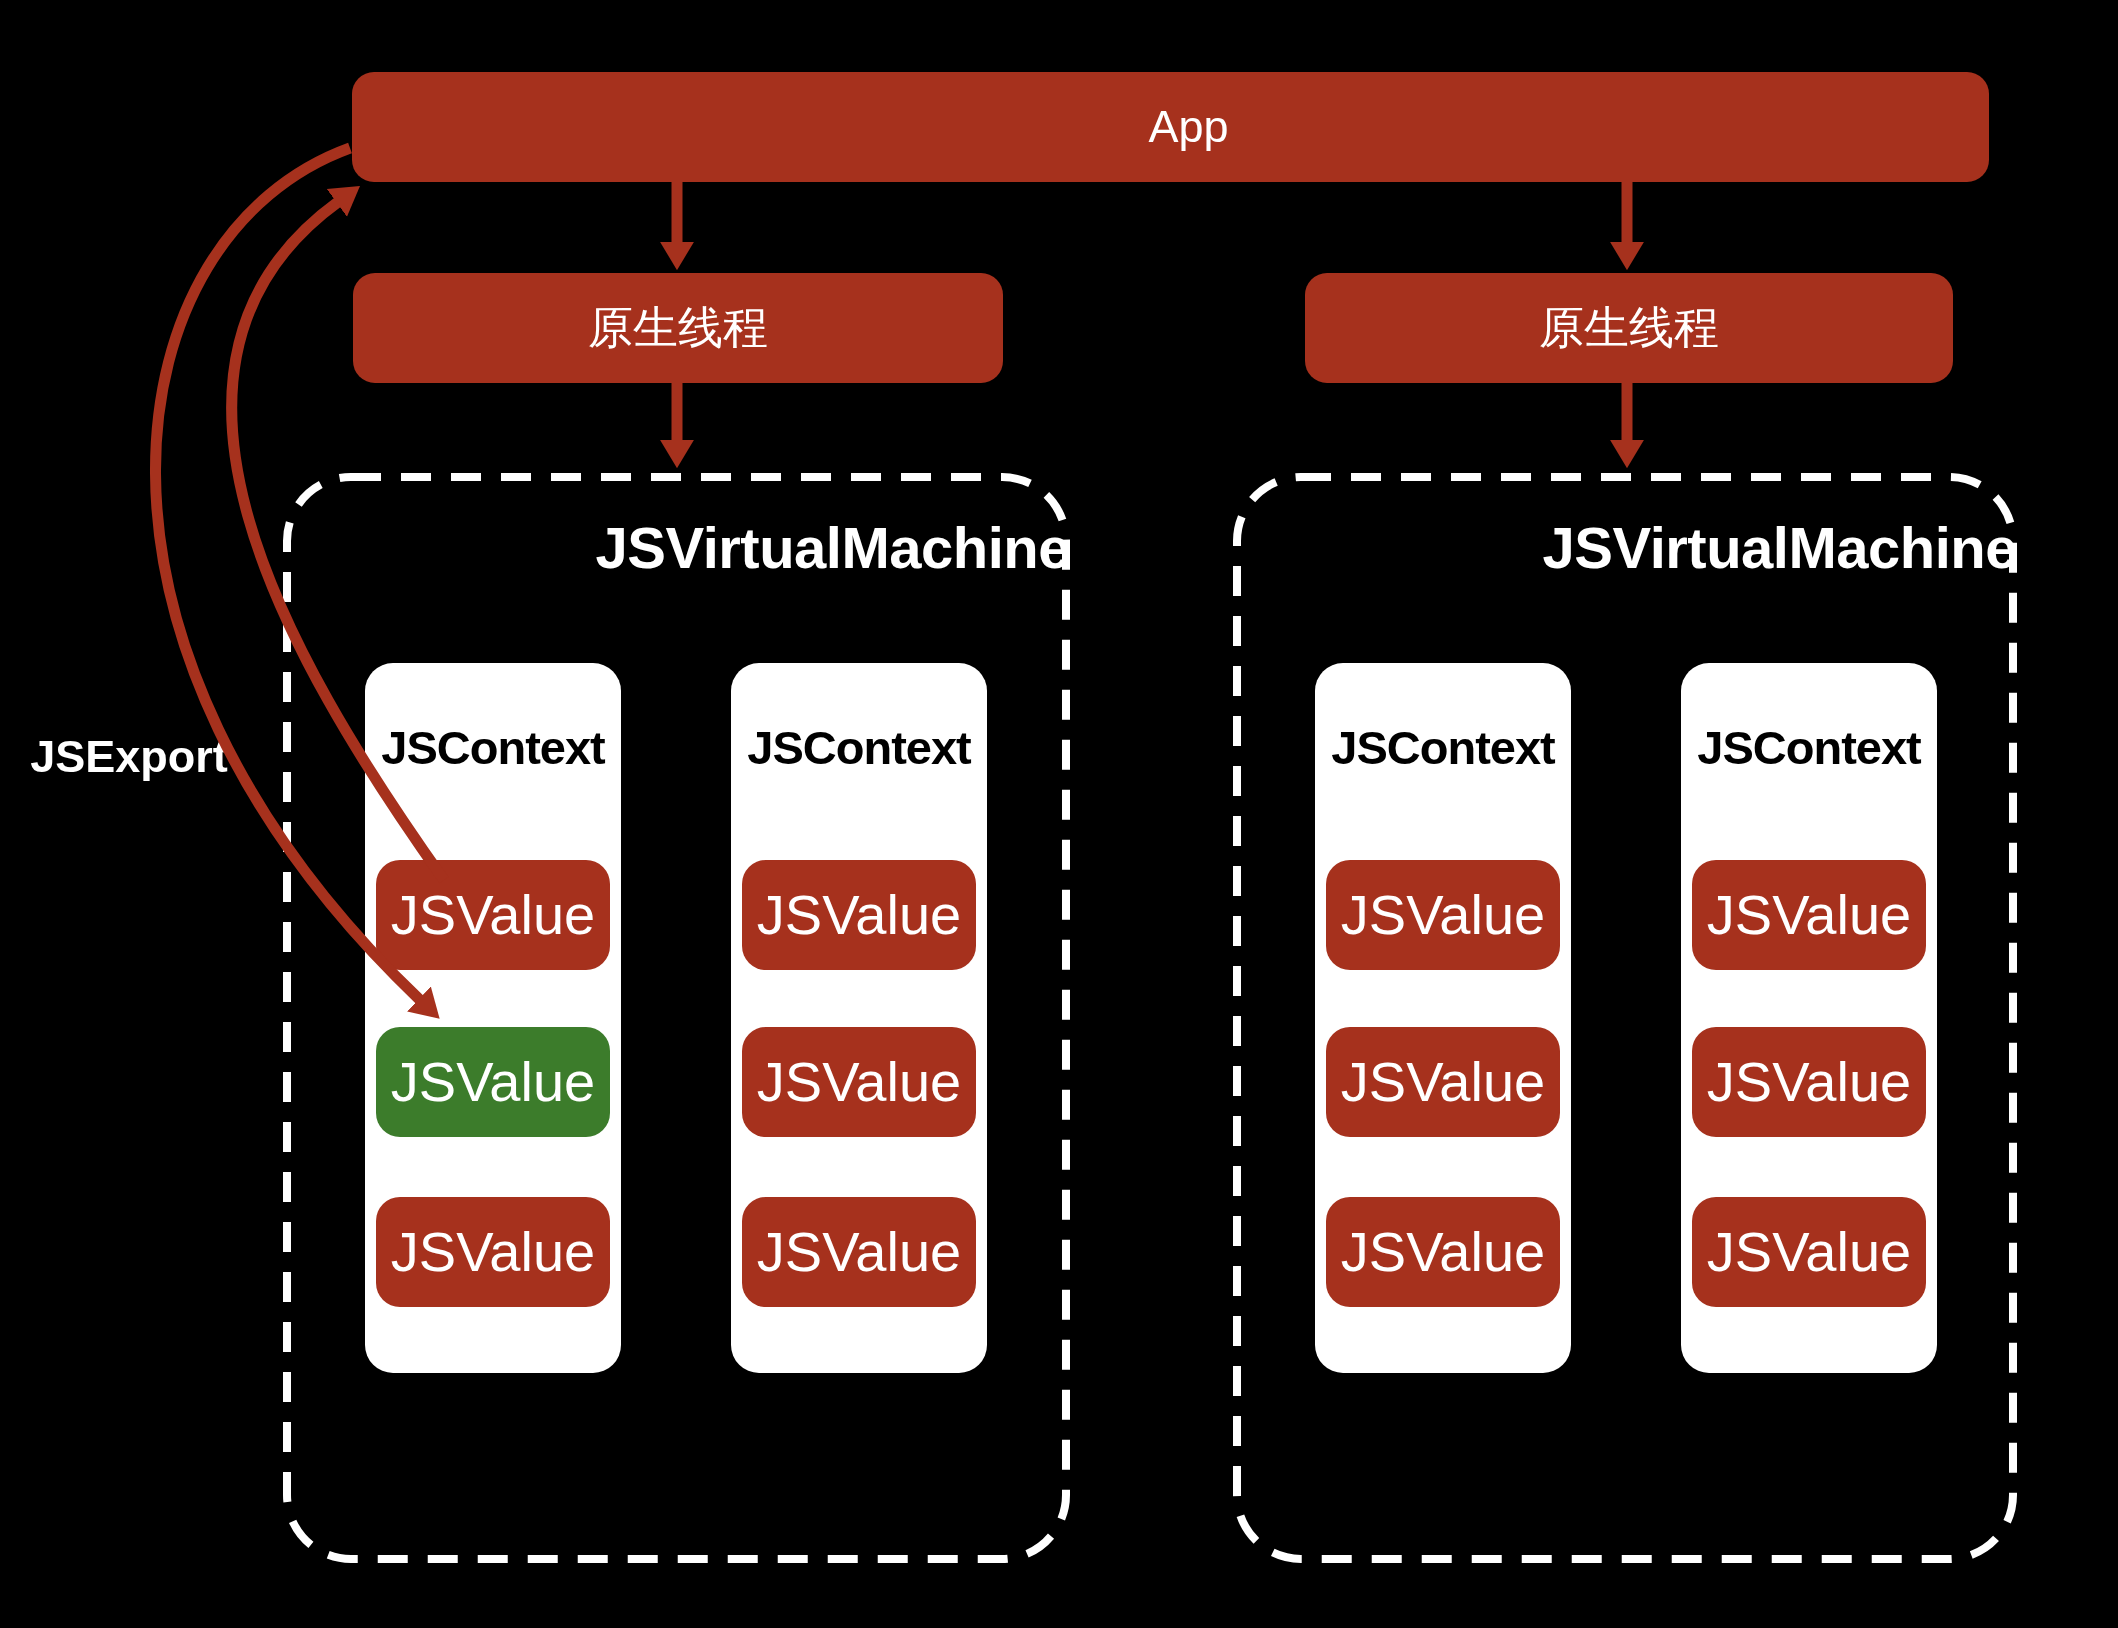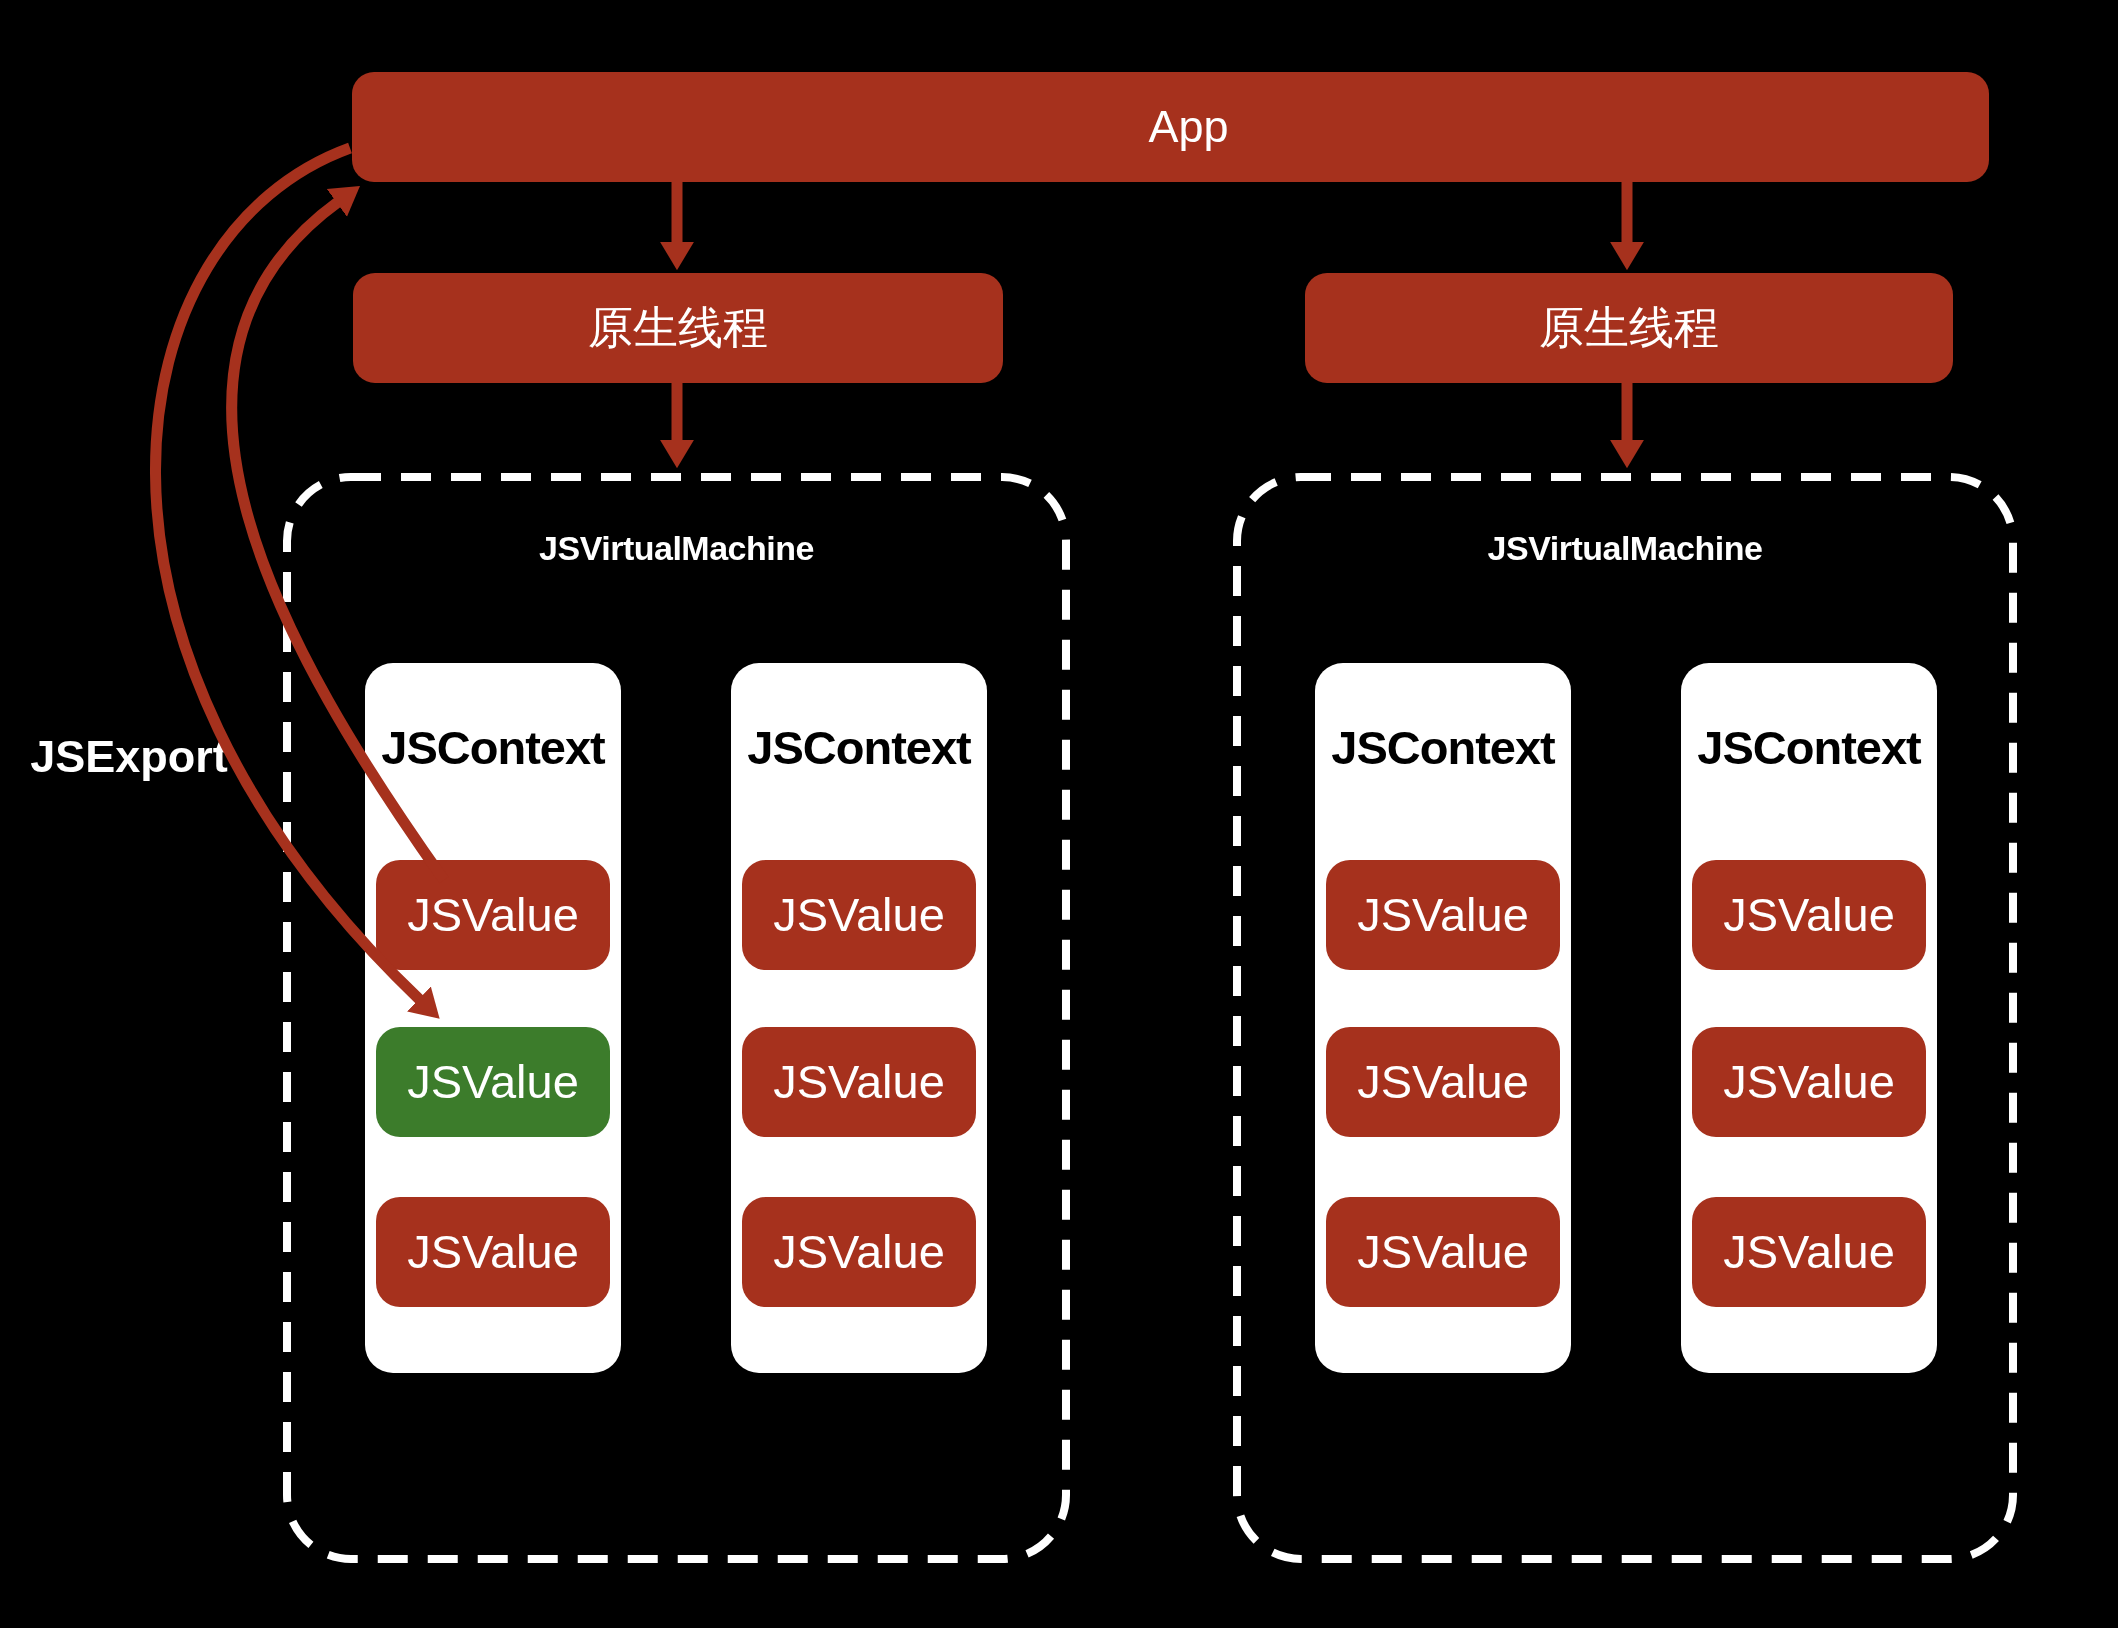--- a/index.html
+++ b/index.html
@@ -12,35 +12,35 @@
     display:flex;align-items:center;justify-content:center;
     color:#fff;font-size:45px;font-weight:400;
   }
   #app-box{left:352px;top:72px;width:1601px;height:110px;padding-left:36px;}
   #thread-left{left:353px;top:273px;width:650px;height:110px;}
   #thread-right{left:1305px;top:273px;width:648px;height:110px;}
   .vm{position:absolute;top:473px;height:1090px;}
   #vm-left{left:283px;width:787px;}
   #vm-right{left:1233px;width:784px;}
   .vm-title{
-    position:absolute;top:49px;left:0;width:100%;text-align:center;
-    color:#fff;font-size:34px;font-weight:700;line-height:52px;letter-spacing:-0.5px;
+    position:absolute;top:49px;left:0;width:100%;text-align:right;
+    color:#fff;font-size:58px;font-weight:700;line-height:52px;letter-spacing:-0.5px;
   }
   .context{
     position:absolute;top:190px;width:256px;height:710px;background:#fff;border-radius:28px;
   }
   .context.pos-a{left:82px;}
   .context.pos-b{left:448px;}
   .context-title{
     margin-top:58px;text-align:center;color:#000;
     font-size:47px;font-weight:700;line-height:54px;letter-spacing:-1px;
   }
   .jsvalue{
     position:absolute;left:11px;width:234px;height:110px;background:#A6311D;border-radius:24px;
-    color:#fff;font-size:47px;line-height:110px;text-align:center;
+    color:#fff;font-size:56px;line-height:110px;text-align:center;
   }
   .jsvalue.row-0{top:197px;}
   .jsvalue.row-1{top:364px;}
   .jsvalue.row-2{top:534px;}
   .jsvalue.green{background:#3C7C2B;}
   #jsexport-label{
     position:absolute;left:16px;top:733px;width:226px;text-align:center;
     color:#fff;font-size:45px;font-weight:700;line-height:48px;
   }
   #arrows-overlay{position:absolute;left:0;top:0;width:2118px;height:1628px;pointer-events:none;}

